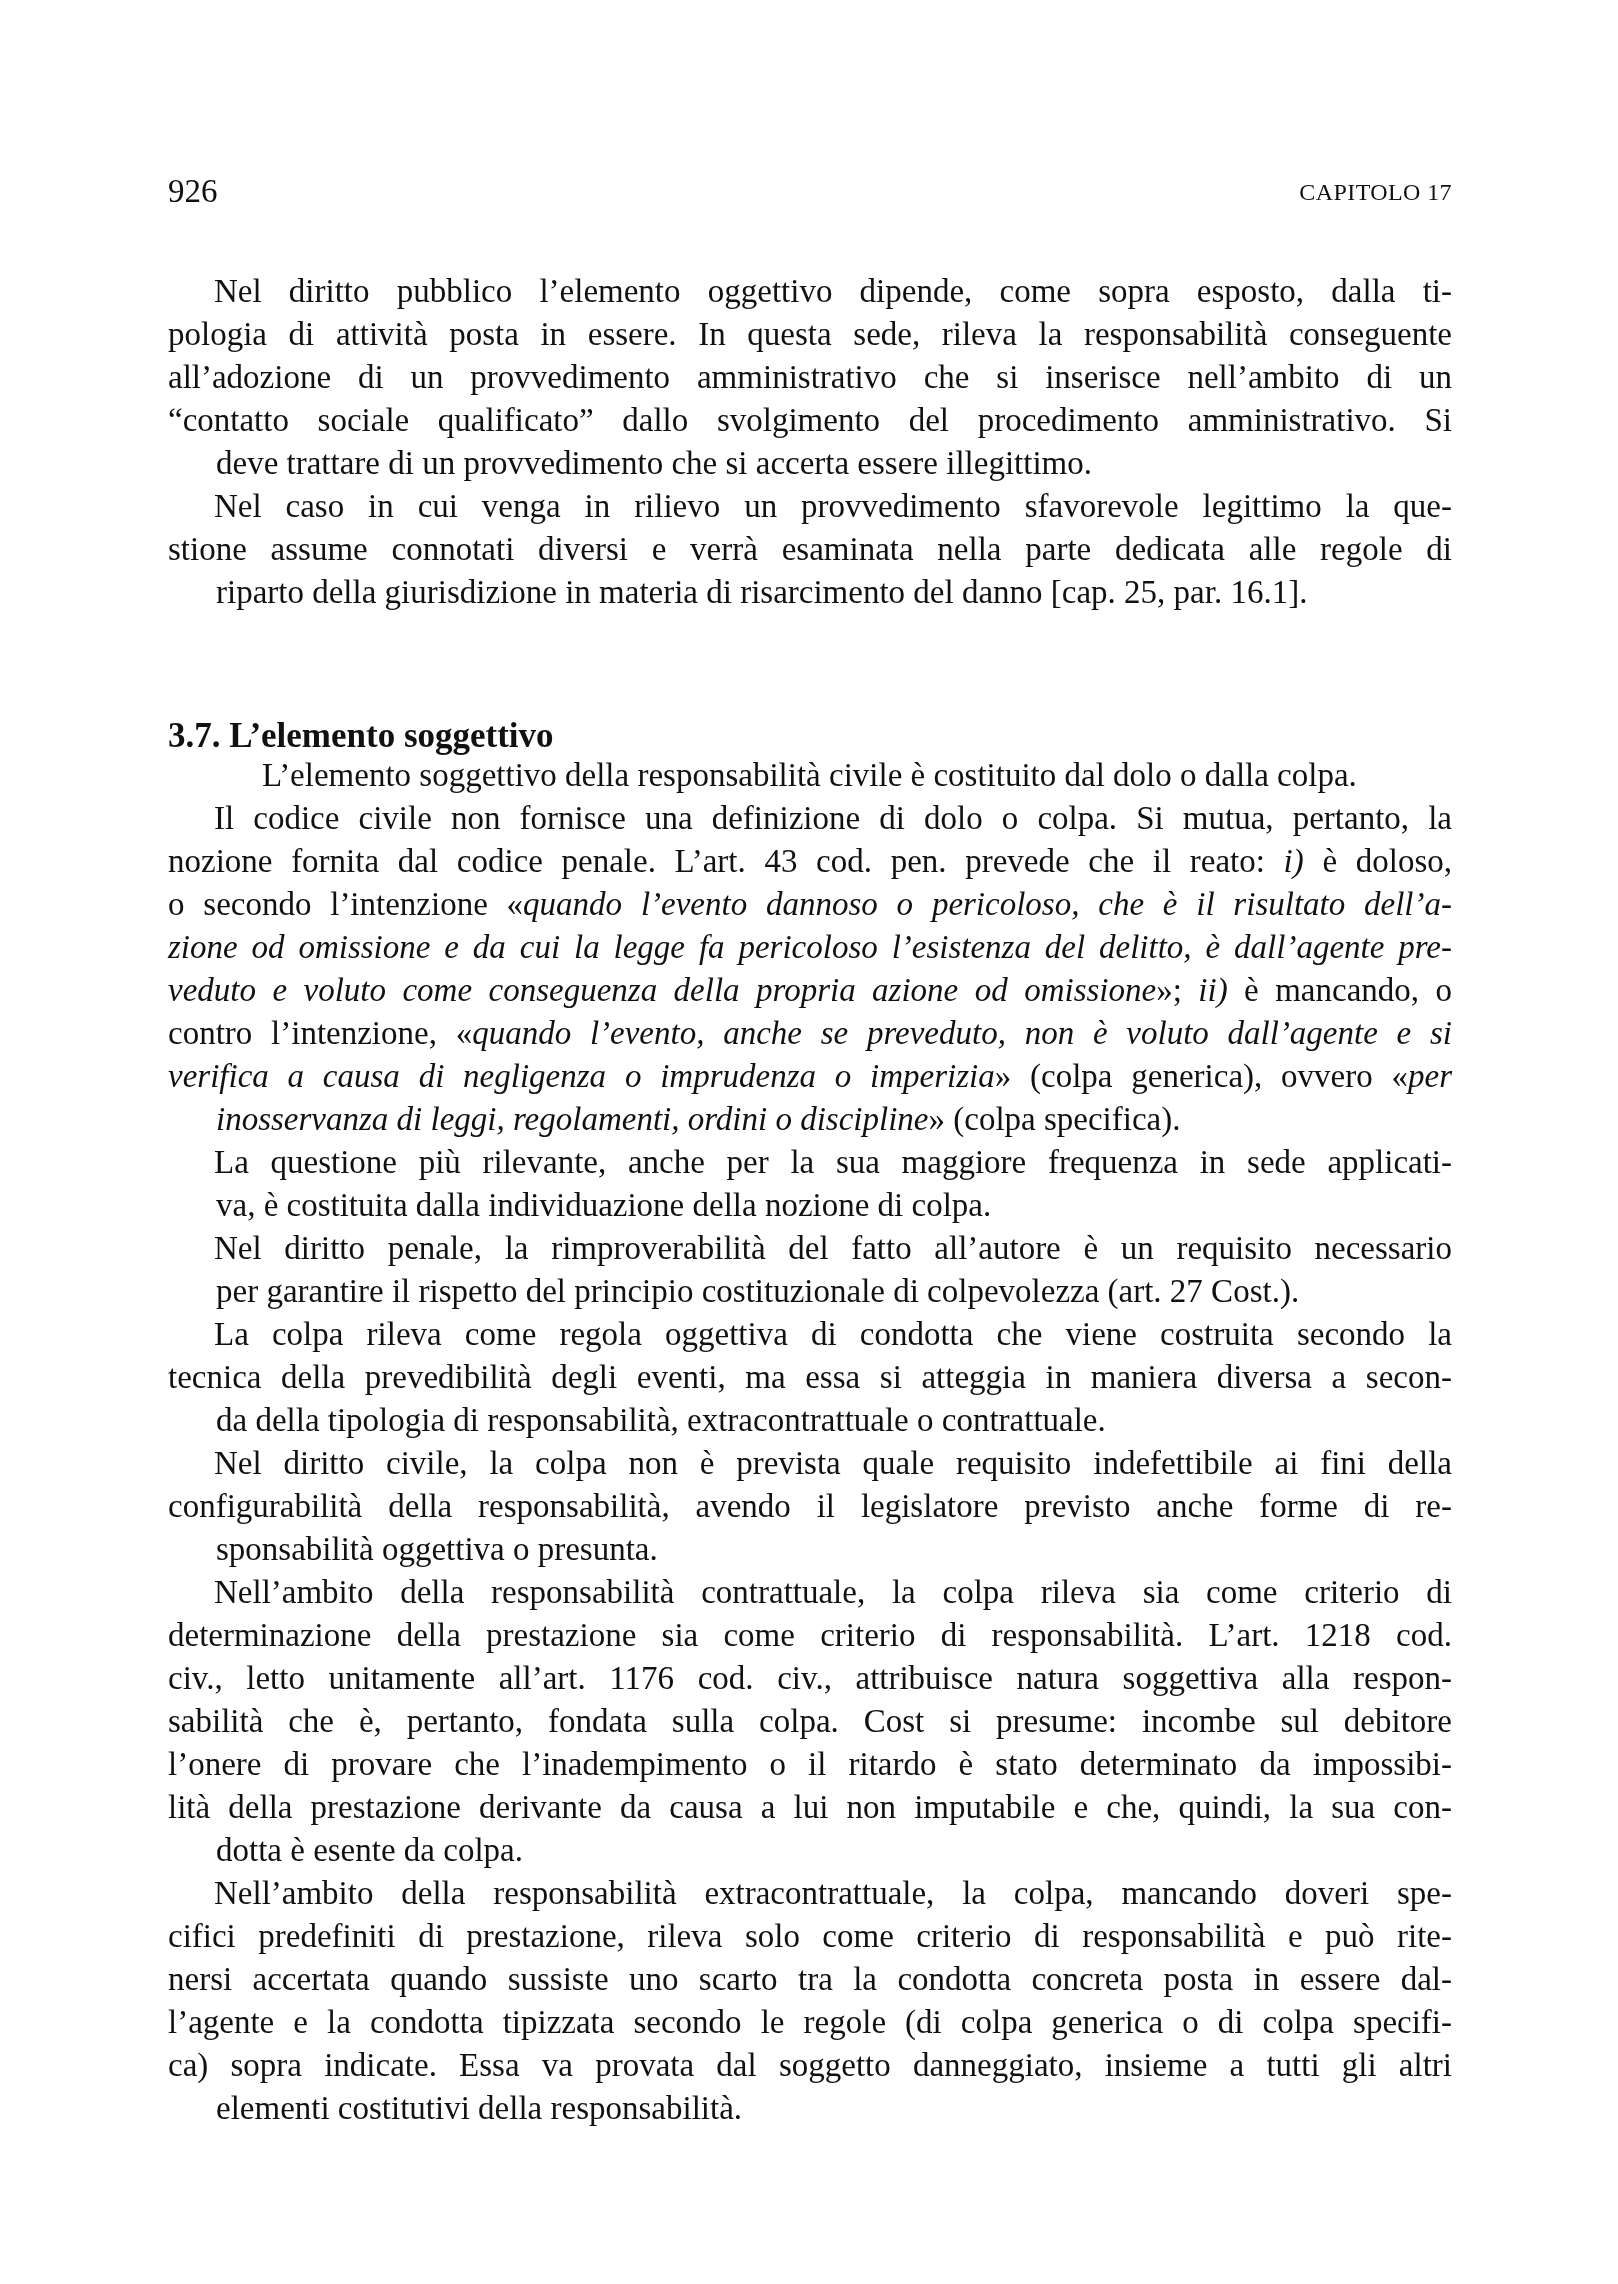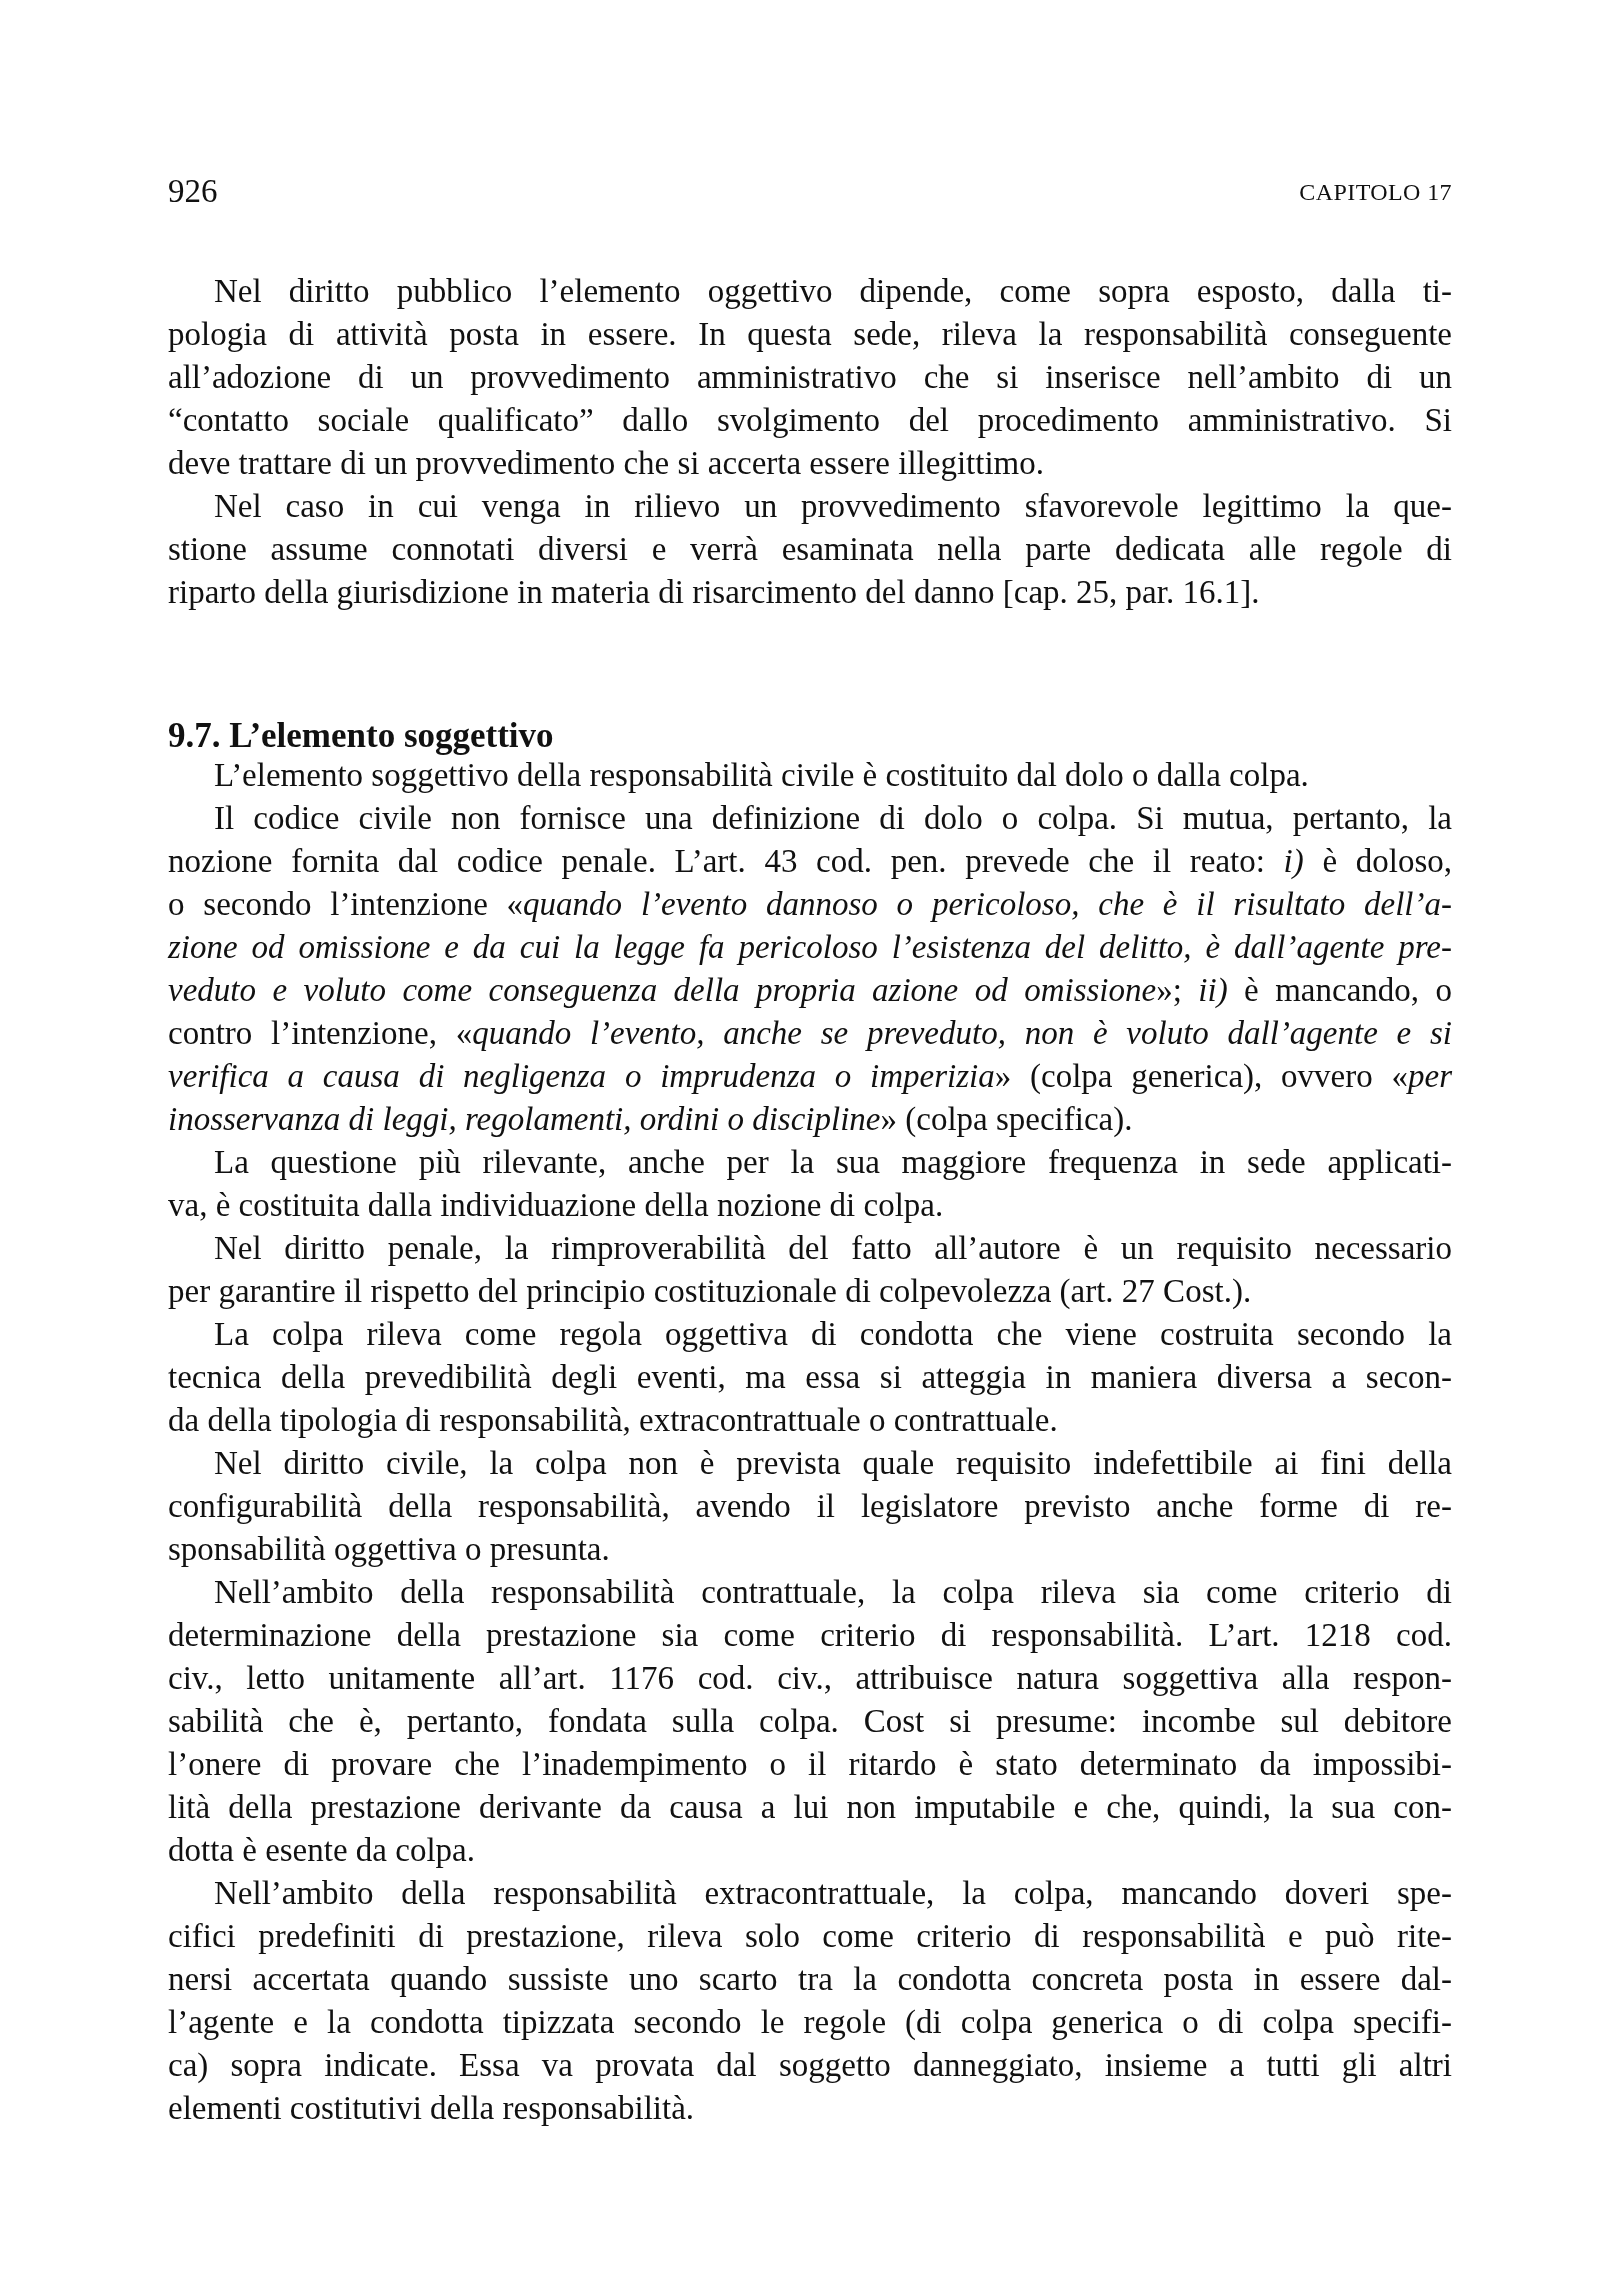--- a/index.html
+++ b/index.html
@@ -6,21 +6,21 @@
   body { width: 1619px; height: 2284px; position: relative; overflow: hidden;
          font-family: "Liberation Serif", "DejaVu Serif", serif; color: #111111; }
   .page-header { position: absolute; top: 171px; left: 168px; width: 1284px; height: 40px; }
   .page-number { position: absolute; left: 0; top: 0; font-size: 33px; line-height: 40px; }
   .running-head { position: absolute; right: 0; top: 3.2px; font-size: 24px; line-height: 37px;
                   letter-spacing: 0.4px; }
   .running-head .sc { font-variant: small-caps; }
   .column { position: absolute; left: 168px; width: 1284px; }
   .line { display: block; font-size: 33px; line-height: 43px; height: 43px; white-space: nowrap;
           text-align: justify; text-align-last: justify; overflow: visible; }
-  .line.last { text-align-last: left; }
+  .line.last { text-align-last: left; margin-left: 48px; }
   .line.indent { padding-left: 46px; }
   .line i { font-style: italic; }
   .block-1 { top: 270px; }
   .section-heading { position: absolute; left: 168px; top: 684px; font-size: 35px; font-weight: bold;
                      line-height: 45px; }
   .block-2 { top: 754px; }
 </style>
 </head>
 <body>
 
@@ -37,21 +37,21 @@
     <span class="line">“contatto sociale qualificato” dallo svolgimento del procedimento amministrativo. Si</span>
     <span class="line last">deve trattare di un provvedimento che si accerta essere illegittimo.</span>
   </div>
   <div>
     <span class="line indent">Nel caso in cui venga in rilievo un provvedimento sfavorevole legittimo la que-</span>
     <span class="line">stione assume connotati diversi e verrà esaminata nella parte dedicata alle regole di</span>
     <span class="line last">riparto della giurisdizione in materia di risarcimento del danno [cap. 25, par. 16.1].</span>
   </div>
 </section>
 
-<h2 class="section-heading">9.7. L’elemento soggettivo</h2>
+<h2 class="section-heading">3.7. L’elemento soggettivo</h2>
 
 <section class="column block-2">
   <div>
     <span class="line indent last">L’elemento soggettivo della responsabilità civile è costituito dal dolo o dalla colpa.</span>
   </div>
 
   <div>
     <span class="line indent">Il codice civile non fornisce una definizione di dolo o colpa. Si mutua, pertanto, la</span>
     <span class="line"><span>nozione fornita dal codice penale. L’art. 43 cod. pen. prevede che il reato: </span><i>i)</i><span> è doloso,</span></span>
     <span class="line"><span>o secondo l’intenzione «</span><i>quando l’evento dannoso o pericoloso, che è il risultato dell’a-</i></span>

